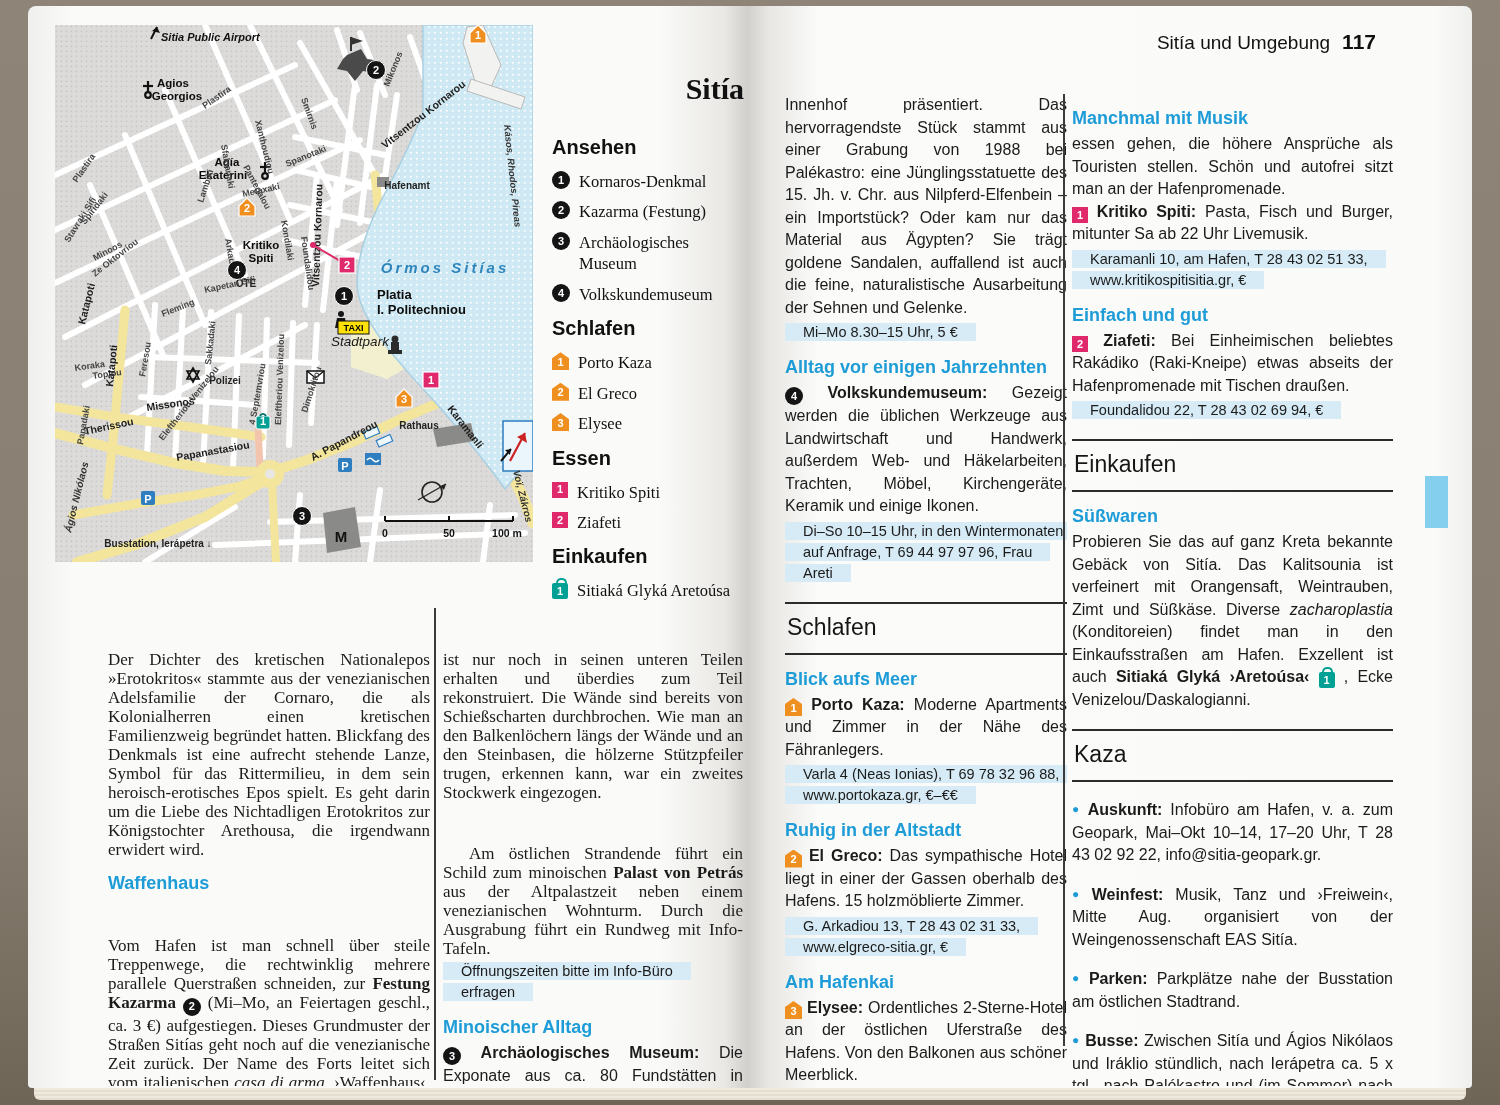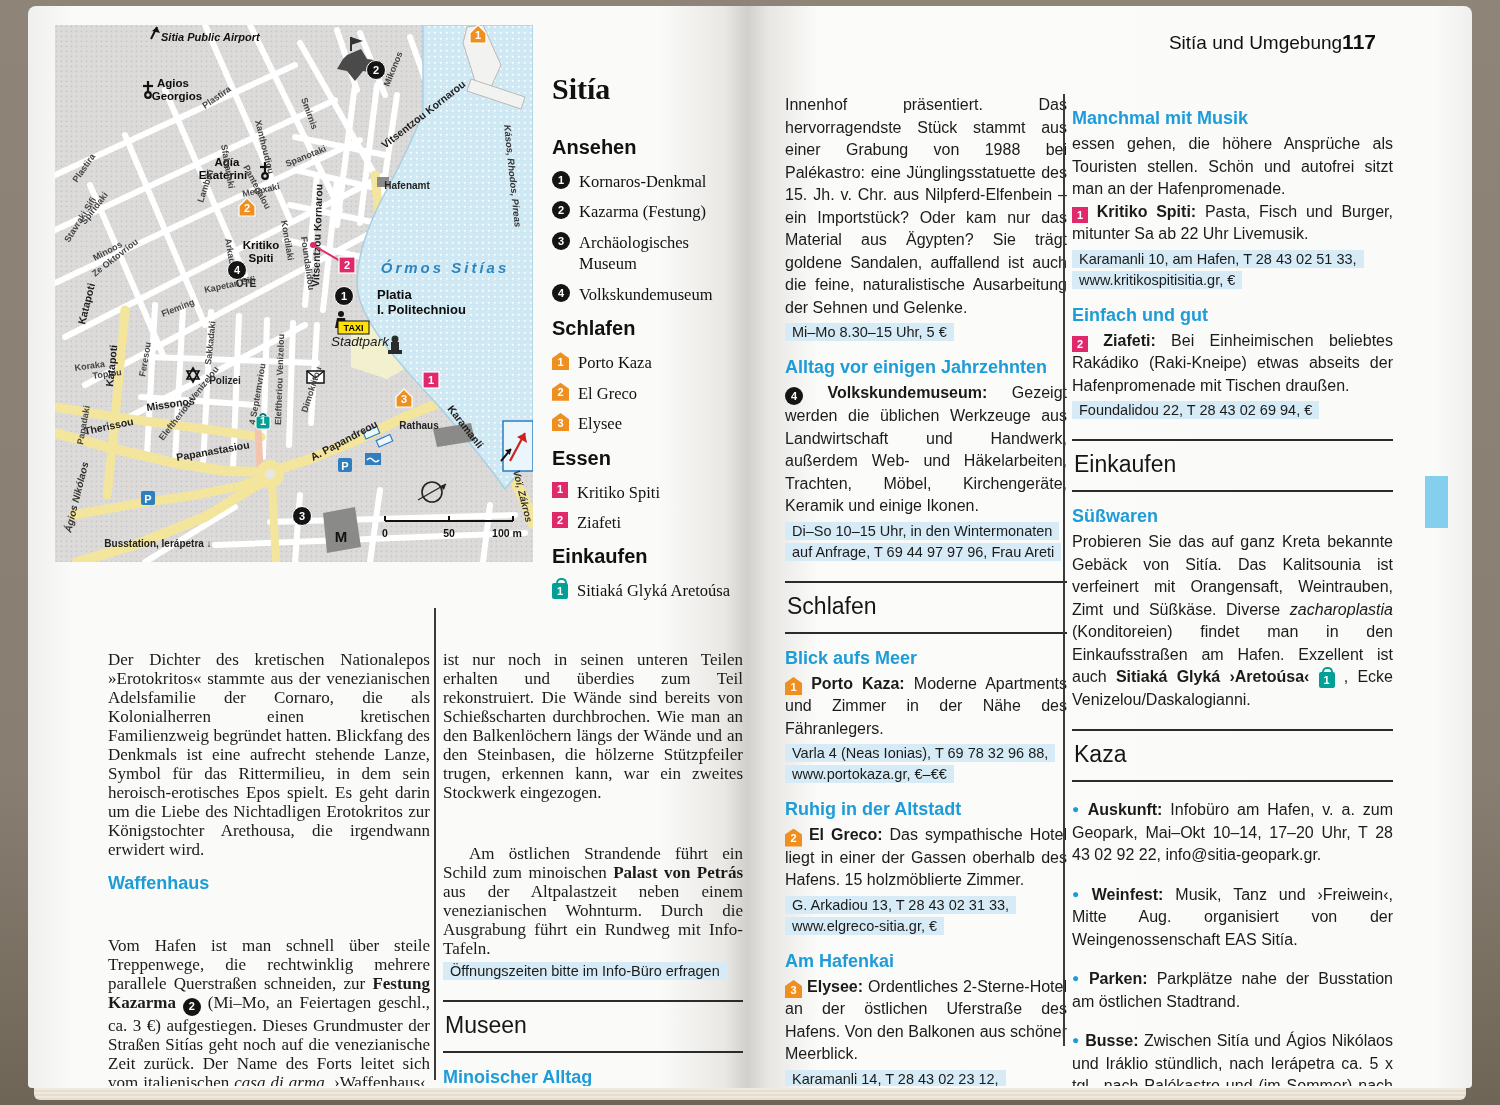--- a/index.html
+++ b/index.html
@@ -11,48 +11,48 @@
   .page-left{left:28px;width:718px;border-radius:8px 0 0 4px;
     background:linear-gradient(90deg,#efefed 0%,#fafaf8 6%,#fafaf8 88%,#e9e8e5 97%,#d2d1ce 100%);}
   .page-right{left:746px;width:726px;border-radius:0 8px 4px 0;
     background:linear-gradient(270deg,#efefed 0%,#fafaf8 5%,#fbfbf9 90%,#e7e6e3 97%,#cfcecb 100%);}
   .book-bottom{position:absolute;left:34px;right:34px;top:1088px;height:12px;
     background:repeating-linear-gradient(180deg,#efe9dd 0,#efe9dd 2px,#d9d2c4 3px,#efe9dd 4px);
     border-radius:0 0 6px 6px;}
   
   .map-wrap{position:absolute;left:27px;top:19px;width:478px;height:537px;}
   .legend{position:absolute;left:524px;top:66px;width:192px;color:#111;}
-  .legend-title{font-family:"Liberation Serif",serif;font-weight:bold;font-size:30px;margin-bottom:30px;}
+  .legend-title{font-family:"Liberation Serif",serif;font-weight:bold;font-size:30px;margin-bottom:30px;text-align:right;}
   .legend-sec{font-size:20px;font-weight:bold;margin:12px 0 12px;}
   .legend-item{display:flex;gap:9px;align-items:flex-start;margin:9px 0;
     font-family:"Liberation Serif",serif;font-size:16.5px;line-height:1.3;}
   .pcol{position:absolute;top:602px;height:478px;overflow:hidden;}
   .pcol-a{left:80px;width:322px;}
   .pcol-b{left:415px;width:300px;}
   .col-rule{position:absolute;width:1.5px;background:#3a3a3a;}
   .rule-left{left:406px;top:602px;height:472px;}
   .rule-right{left:317px;top:88px;height:952px;}
   
   .pg-header{position:absolute;top:24px;right:96px;font-size:19px;color:#111;}
-  .pg-header b{font-size:21px;}
+  .pg-header b{font-size:21px;margin-left:12px;}
   .rcol{position:absolute;top:88px;height:992px;overflow:hidden;}
   .rcol-a{left:39px;width:282px;}
   .rcol-b{left:326px;width:321px;}
   .blue-tab{position:absolute;left:679px;top:470px;width:23px;height:52px;background:#85cfee;}
   
   .blk{color:#1b1b1b;}
   .blk-serif{font-family:"Liberation Serif",serif;font-size:17px;line-height:19px;text-align:justify;margin-top:42px;}
   .blk-sans{font-size:16px;line-height:22.5px;text-align:justify;}
   .indent{text-indent:26px;}
   .blk-head{font-size:18px;line-height:21px;font-weight:bold;color:#1e9cd7;margin:14px 0 4px;}
   .blk-section{font-size:23px;line-height:25px;font-weight:normal;color:#161616;
     border-top:2px solid #2b2b2b;border-bottom:2px solid #2b2b2b;
     padding:11px 2px 13px;margin:18px 0 12px;}
   .blk-info{margin:3px 0 7px;}
-  .hl{background:#d6ebf5;font-size:14.5px;line-height:21px;padding:1px 7px;
+  .hl{background:#d6ebf5;font-size:14.5px;line-height:21px;padding:1px 18px;
       -webkit-box-decoration-break:clone;box-decoration-break:clone;}
   .blk-bullet{font-size:16px;line-height:22.5px;text-align:justify;margin:16px 0 2px;}
   .dot{color:#1e9cd7;font-size:12px;vertical-align:2px;margin-right:5px;}
   .b{font-weight:bold;} .i{font-style:italic;}
   
   .badge{display:inline-flex;align-items:center;justify-content:center;color:#fff;
     font-family:"Liberation Sans",sans-serif;font-weight:bold;font-size:11px;
     vertical-align:-2px;flex:none;}
   .badge-sight{width:18px;height:18px;border-radius:50%;background:#141414;}
   .badge-hotel{width:17px;height:18px;background:#ef8f1f;
@@ -372,21 +372,20 @@
     </div>
     <div class="pcol pcol-a" id="lcol1">
         <div class="blk blk-serif"><span>Der Dichter des kretischen Nationalepos »Erotokritos« stammte aus der venezianischen Adelsfamilie der Cornaro, die als Kolonialherren einen kretischen Familienzweig begründet hatten. Blickfang des Denkmals ist eine aufrecht stehende Lanze, Symbol für das Rittermilieu, in dem sein heroisch-erotisches Epos spielt. Es geht darin um die Liebe des Nichtadligen Erotokritos zur Königstochter Arethousa, die irgendwann erwidert wird.</span></div>
         <div class="blk blk-head">Waffenhaus</div>
         <div class="blk blk-serif"><span>Vom Hafen ist man schnell über steile Treppenwege, die rechtwinklig mehrere parallele Querstraßen schneiden, zur </span><span class="b ">Festung Kazarma</span><span> </span><span class="badge badge-sight">2</span> <span> (Mi–Mo, an Feiertagen geschl., ca. 3 €) aufgestiegen. Dieses Grundmuster der Straßen Sitías geht noch auf die venezianische Zeit zurück. Der Name des Forts leitet sich vom italienischen </span><span class="i">casa di arma,</span><span> ›Waffenhaus‹, ab; es</span></div>
       </div>
     <div class="pcol pcol-b" id="lcol2">
         <div class="blk blk-serif"><span>ist nur noch in seinen unteren Teilen erhalten und überdies zum Teil rekonstruiert. Die Wände sind bereits von Schießscharten durchbrochen. Wie man an den Balkenlöchern längs der Wände und an den Steinbasen, die hölzerne Stützpfeiler trugen, erkennen kann, war ein zweites Stockwerk eingezogen.</span></div>
         <div class="blk blk-serif indent"><span>Am östlichen Strandende führt ein Schild zum minoischen </span><span class="b ">Palast von Petrás</span><span> aus der Altpalastzeit neben einem venezianischen Wohnturm. Durch die Ausgrabung führt ein Rundweg mit Info-Tafeln.</span></div>
         <div class="blk blk-info"><span class="hl">Öffnungszeiten bitte im Info-Büro erfragen</span></div>
-        <div class="blk blk-section">Museen</div>
         <div class="blk blk-head">Minoischer Alltag</div>
         <div class="blk blk-sans"><span class="badge badge-sight">3</span> <span class="b ">Archäologisches Museum:</span><span> Die Exponate aus ca. 80 Fundstätten in Ostkreta sind ansprechend um einen kleinen</span></div>
       </div>
     <div class="col-rule rule-left"></div>
   </div>
   <div class="page page-right">
     <div class="pg-header">
       <span>Sitía und Umgebung</span><b>117</b>
     </div>
     <div class="rcol rcol-a" id="rcol1">

